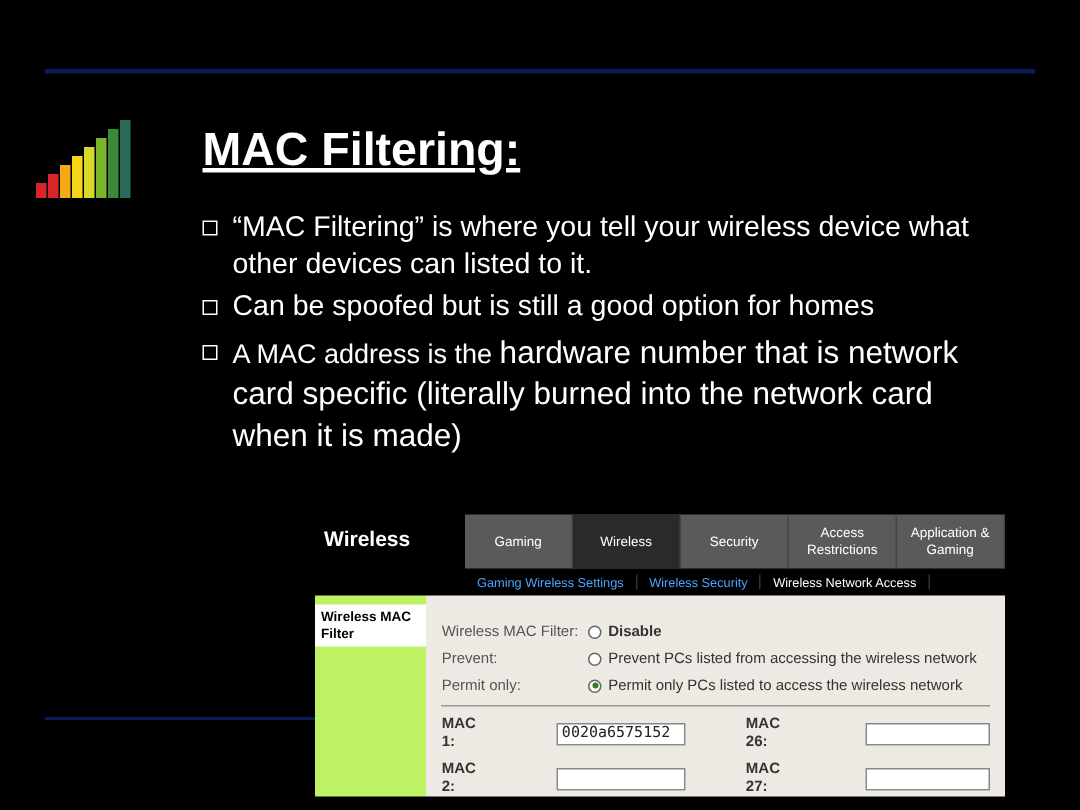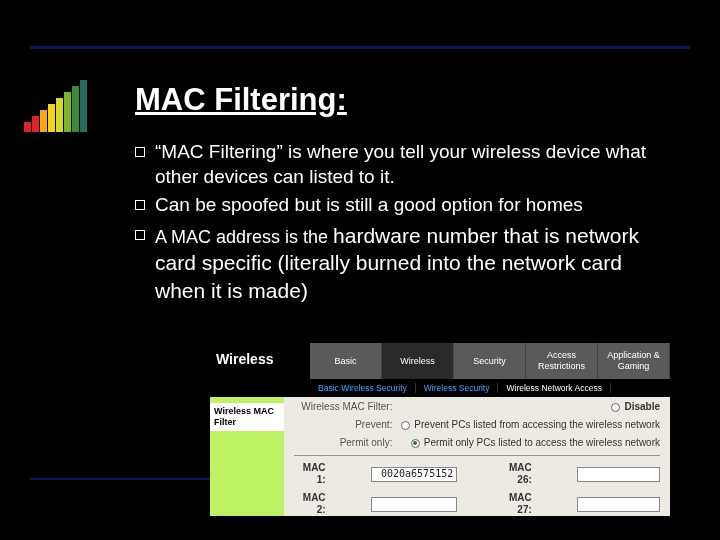--- a/index.html
+++ b/index.html
@@ -135,23 +135,22 @@
     color: #000;
     font-size: 9px;
     font-weight: bold;
     padding: 3px 4px;
     display: inline-block;
   }
   .scr-form {
     flex: 1;
     background: #eceae3;
     color: #444;
-    padding: 4px 10px 0 10px;
+    padding: 19px 10px 0 10px;
     font-size: 10px;
-    text-align: right;
   }
   .scr-row {
     display: flex;
     align-items: flex-start;
     margin-bottom: 6px;
   }
   .scr-row .lbl { width: 98px; color: #555; font-size: 10px; }
   .scr-row .val { flex: 1; color: #333; }
   .radio {
     display: inline-block;
@@ -221,30 +220,30 @@
     <div class="text">
       <span class="lead">A MAC address is the </span><span>hardware number that is network card specific (literally burned into the network card when it is made)</span>
     </div>
   </div>
 </div>
 
 <div class="screenshot">
   <div class="scr-header">
     <div class="scr-brand">Wireless</div>
     <div class="scr-tabs">
-      <div class="scr-tab">Basic</div>
+      <div class="scr-tab">Gaming</div>
       <div class="scr-tab active">Wireless</div>
       <div class="scr-tab">Security</div>
       <div class="scr-tab">Access Restrictions</div>
       <div class="scr-tab">Application &amp; Gaming</div>
     </div>
   </div>
   <div class="scr-subtabs">
     <div class="scr-subspacer"></div>
-    <div class="scr-subtab">Basic Wireless Security</div>
+    <div class="scr-subtab">Gaming Wireless Settings</div>
     <div class="scr-subtab">Wireless Security</div>
     <div class="scr-subtab white">Wireless Network Access</div>
   </div>
   <div class="scr-body">
     <div class="scr-side">
       <span class="scr-side-label">Wireless MAC Filter</span>
     </div>
     <div class="scr-form">
       <div class="scr-row">
         <div class="lbl">Wireless MAC Filter:</div>

